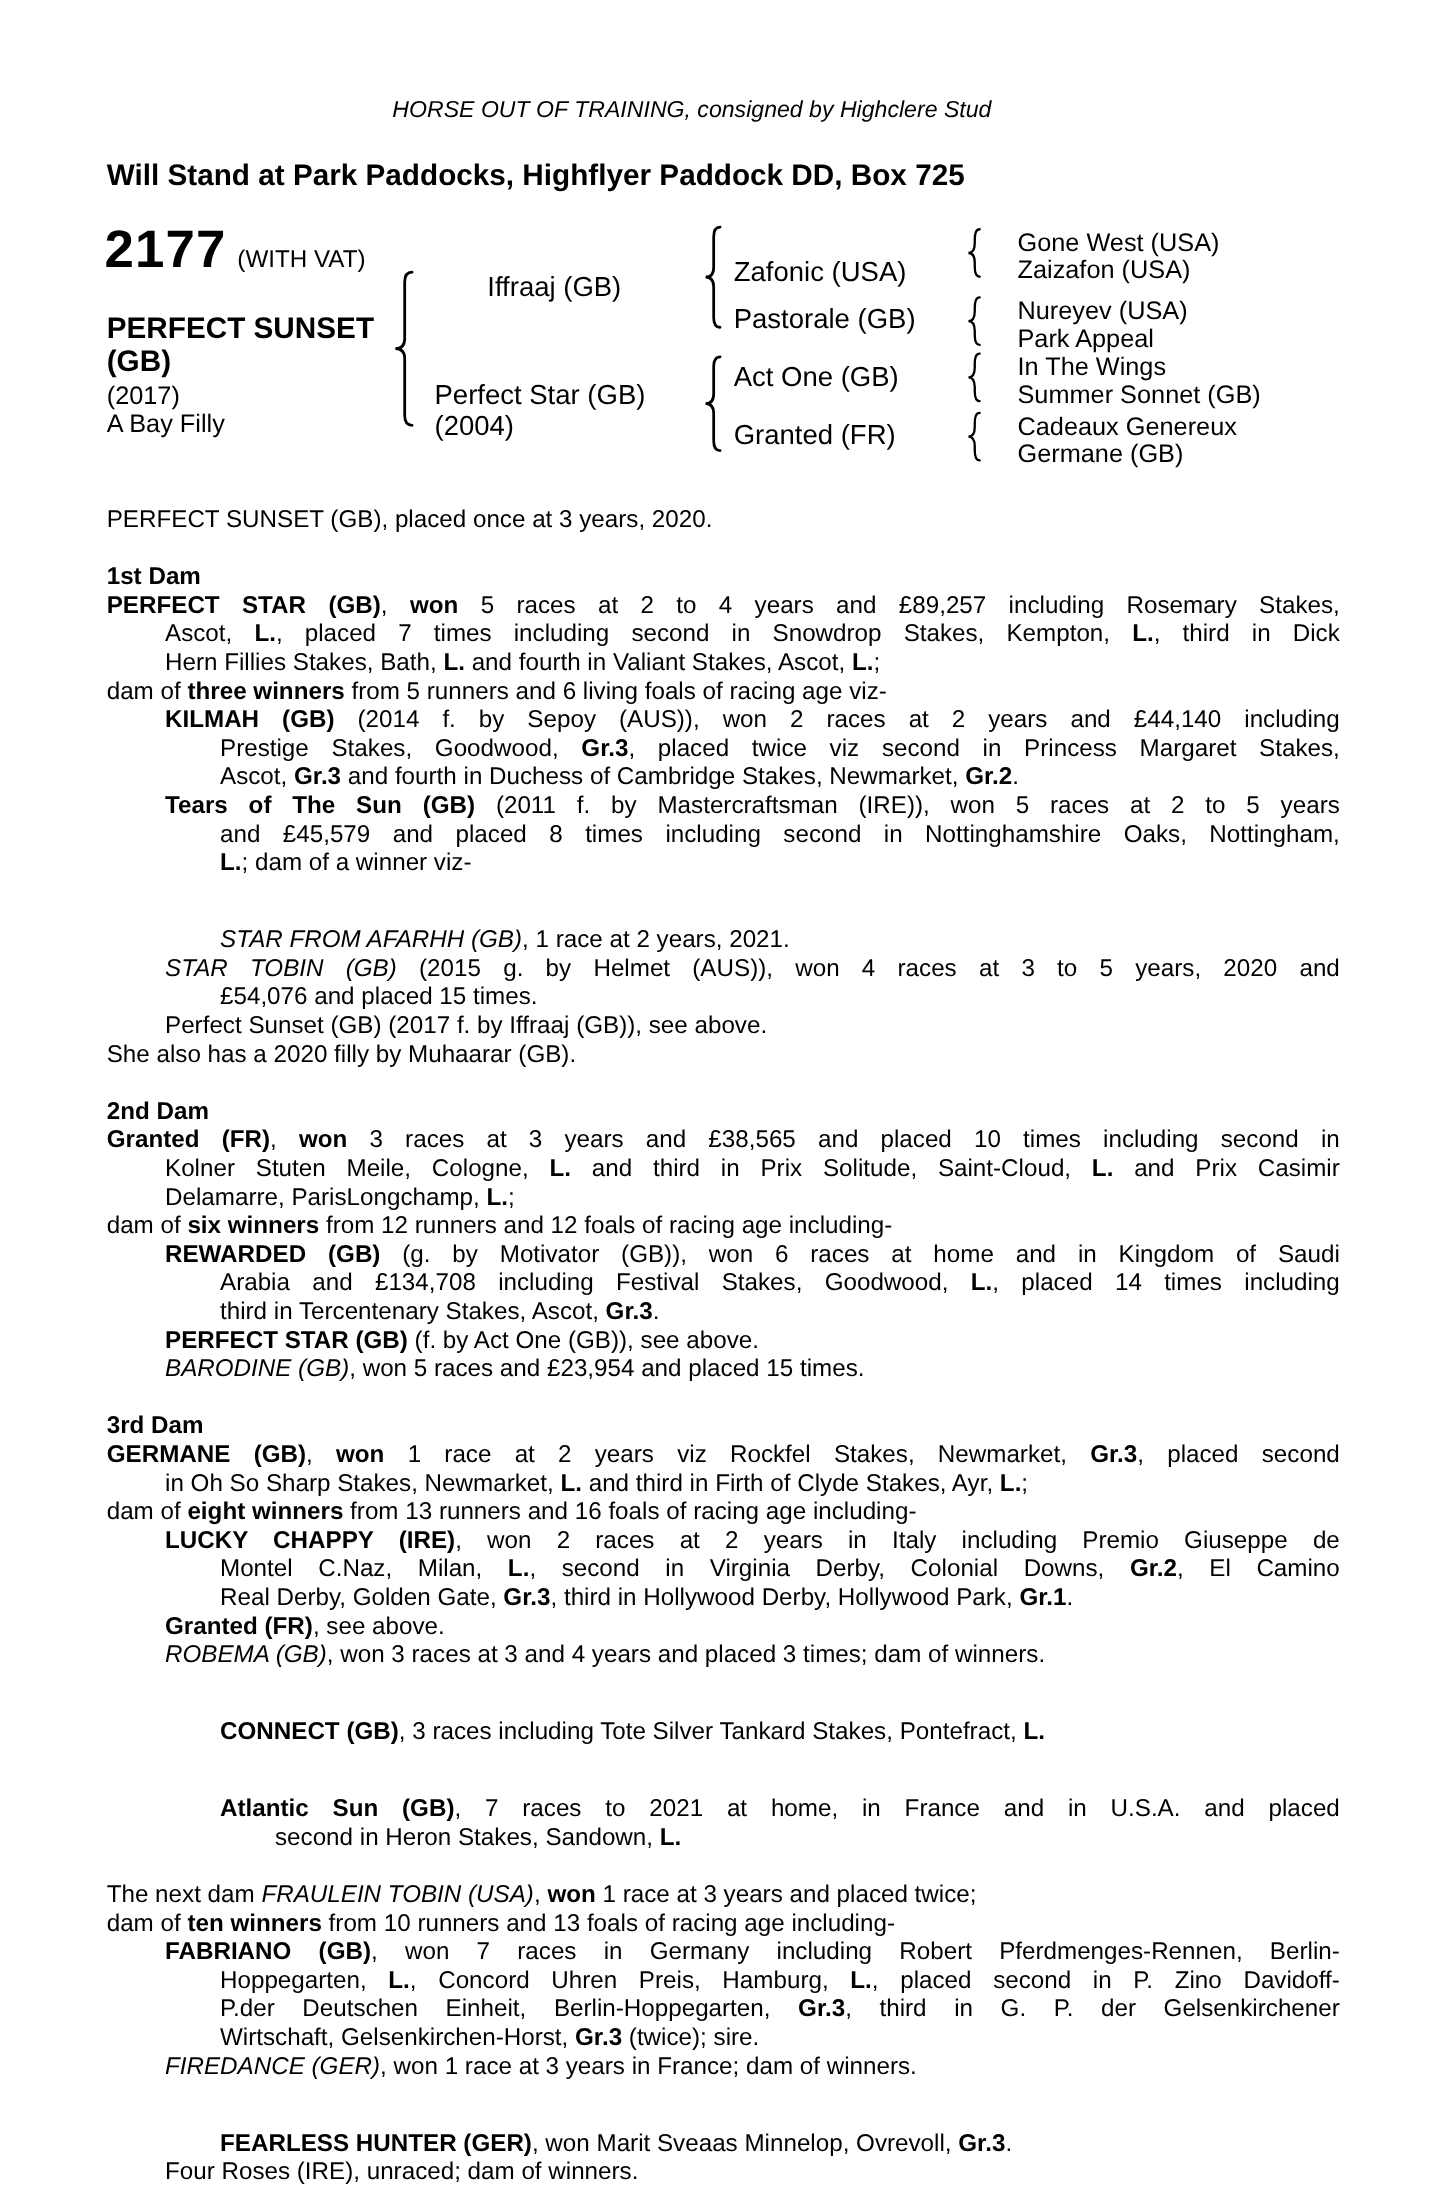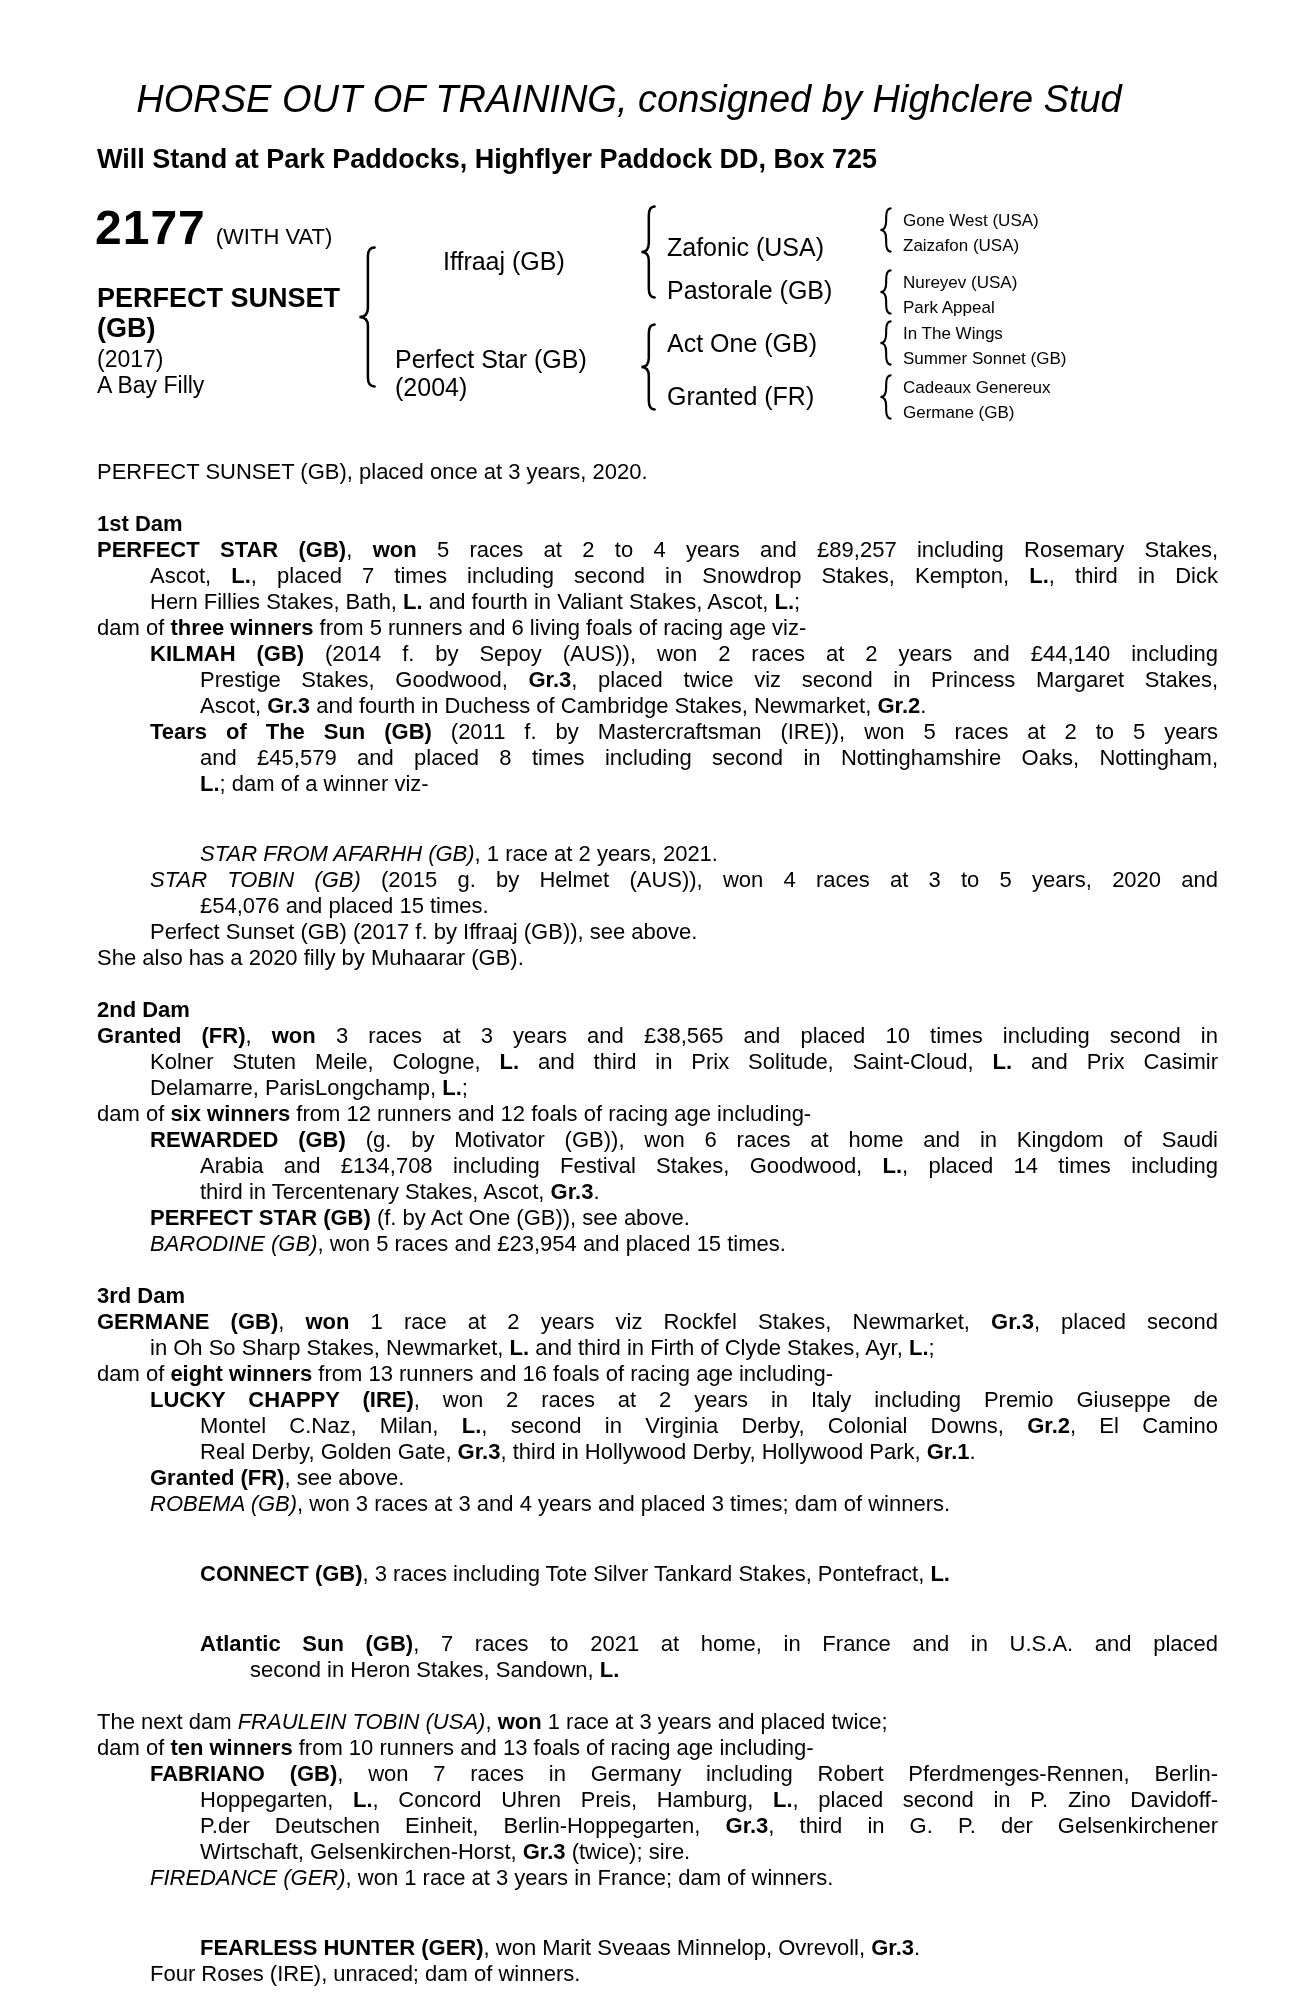--- a/index.html
+++ b/index.html
@@ -8,39 +8,39 @@
     width:1314px;height:2000px;
     background:#ffffff;color:#000;
     font-family:"Liberation Sans", sans-serif;
     overflow:hidden;
   }
   .abs{position:absolute;}
   .title{
     top:84px;left:0;width:1258px;
     text-align:center;
     font-style:italic;
-    font-size:38px;line-height:31px;
+    font-size:21px;line-height:31px;
     white-space:nowrap;
   }
   .location{
     top:144px;left:97px;
     font-weight:700;
     font-size:27px;line-height:30px;
     white-space:nowrap;
   }
   
   .lotline{top:204px;left:95px;display:flex;align-items:baseline;white-space:nowrap;}
   .lot-number{font-weight:700;font-size:48px;line-height:48px;letter-spacing:1px;}
   .lot-vat{font-size:22px;margin-left:10px;}
   .nameblock{top:283px;left:97px;}
   .name-line{font-weight:700;font-size:27px;line-height:30px;white-space:nowrap;}
   .name-sub{font-size:23px;line-height:26px;white-space:nowrap;}
   .name-sub.first{margin-top:3px;}
   .pedname{font-size:25px;line-height:28px;white-space:nowrap;}
-  .ggname{font-size:17px;line-height:25px;white-space:nowrap;}
+  .ggname{font-size:23px;line-height:25px;white-space:nowrap;margin-left:22px;}
   .brace{display:block;overflow:visible;}
   
   .bodytext{
     top:459px;left:97px;width:1121px;
     font-size:22px;line-height:26px;
   }
   .block{margin:0;}
   .block.gap{margin-top:26px;}
   .block .line{text-align:left;}
   .block .line.jfull{text-align:justify;text-align-last:justify;}

